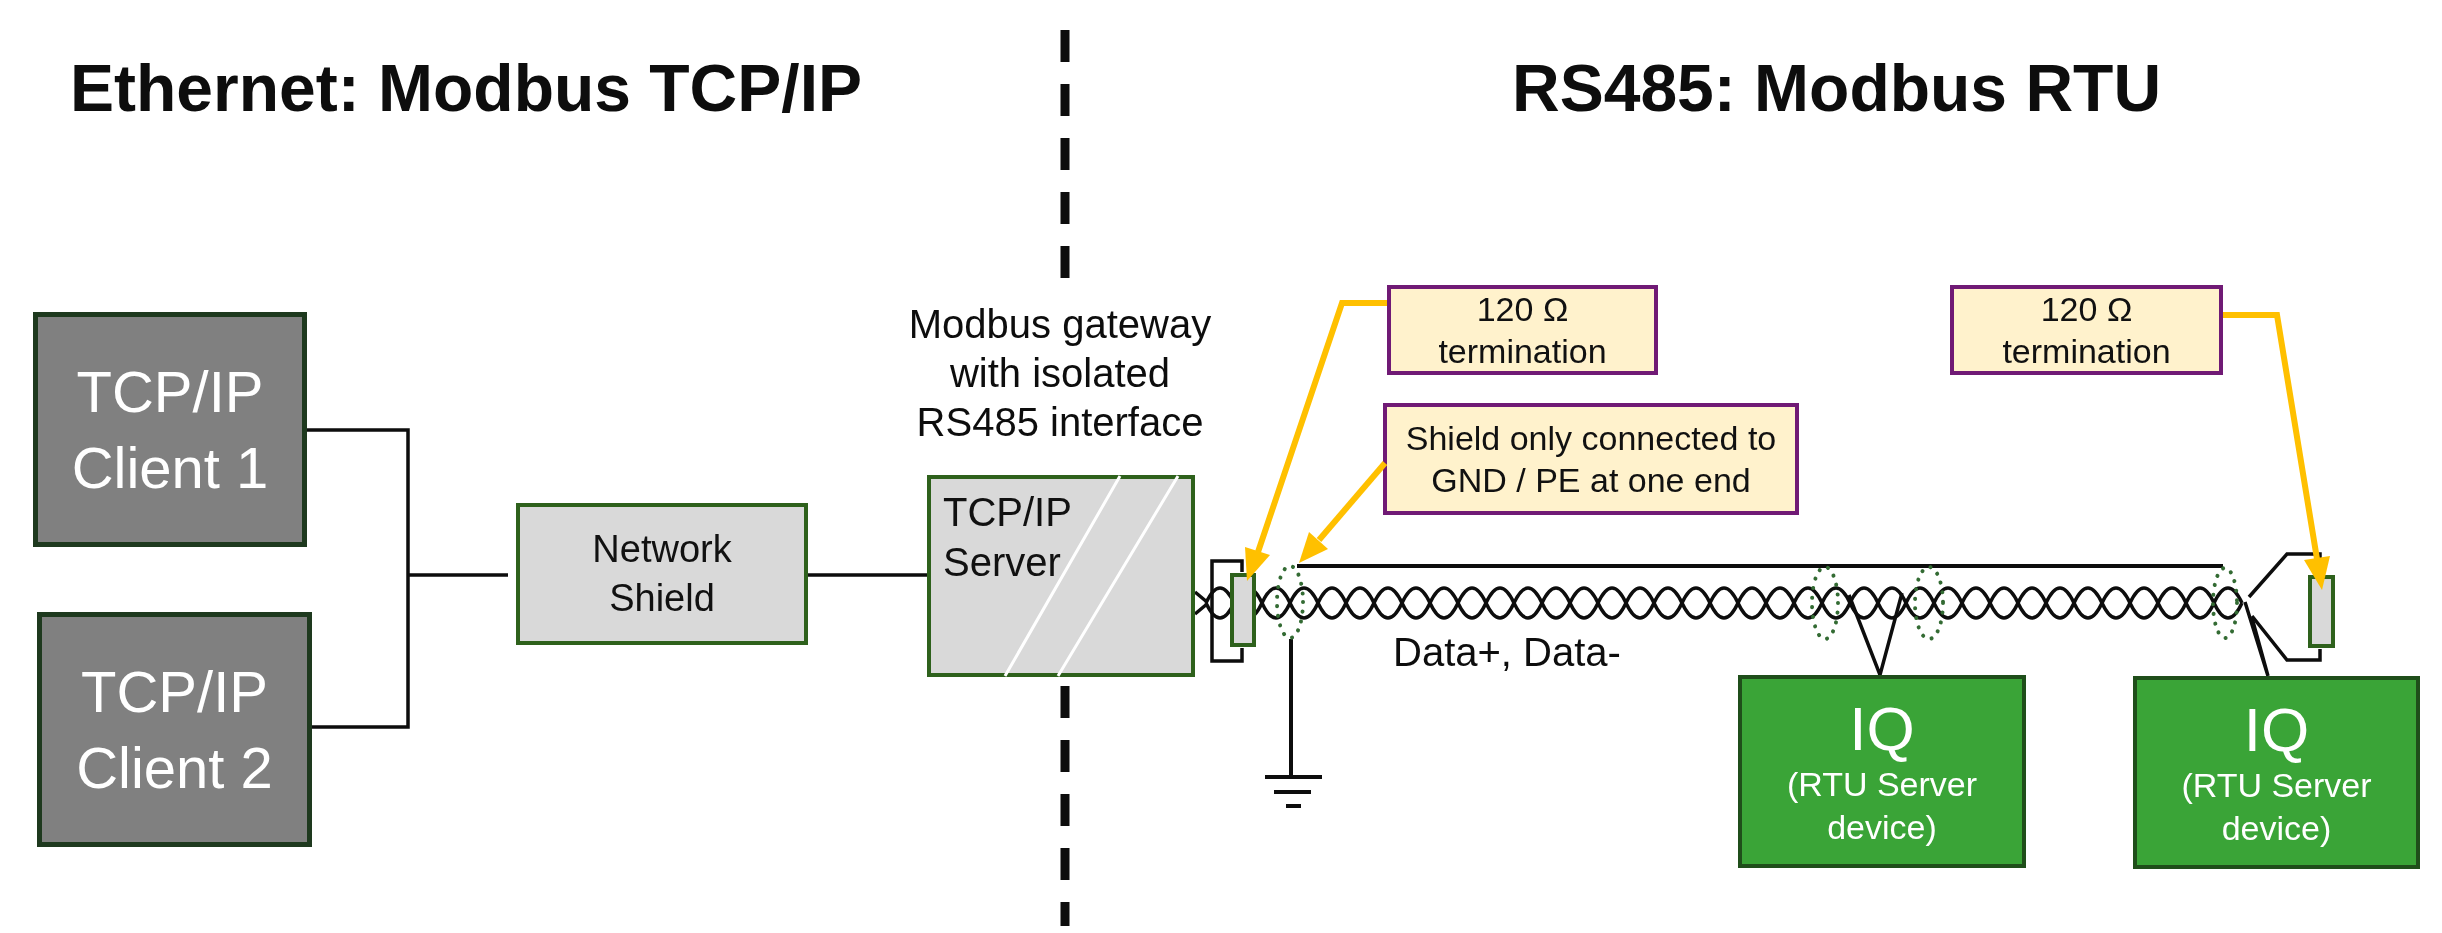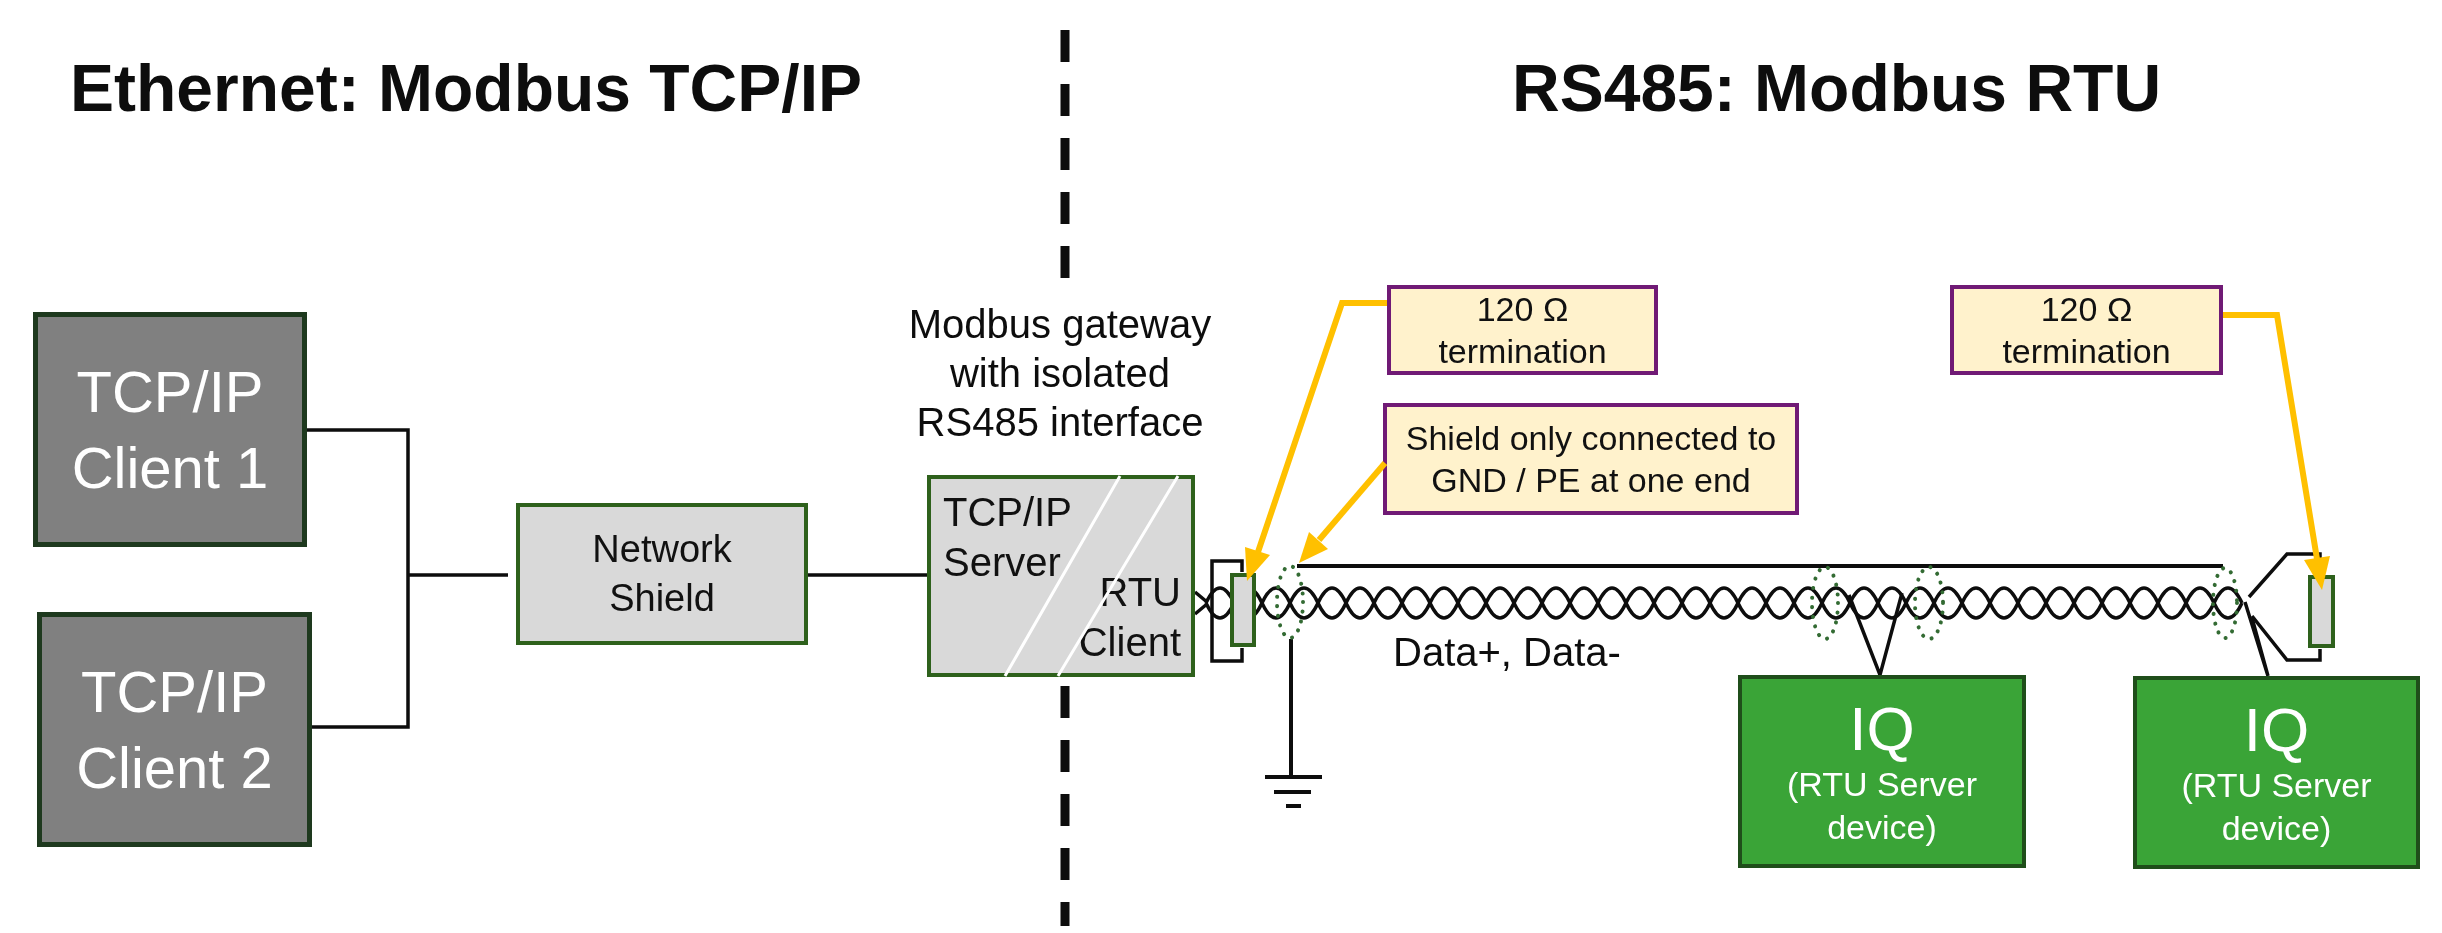--- a/index.html
+++ b/index.html
@@ -75,24 +75,20 @@
     <div>Modbus gateway</div>
     <div>with isolated</div>
     <div>RS485 interface</div>
   </div>
 
   <div class="abs panel" id="gateway" style="left:927px;top:475px;width:268px;height:202px;">
     <div class="gw-text" style="left:12px;top:8px;">
       <div>TCP/IP</div>
       <div>Server</div>
     </div>
-    <div class="gw-text" style="right:10px;bottom:6px;text-align:right;">
-      <div>RTU</div>
-      <div>Client</div>
-    </div>
   </div>
 
   <div class="abs resistor" style="left:1230px;top:573px;width:26px;height:74px;"></div>
   <div class="abs resistor" style="left:2308px;top:575px;width:27px;height:73px;"></div>
 
   <div class="abs box callout" style="left:1387px;top:285px;width:271px;height:90px;">
     <div>120 Ω</div>
     <div>termination</div>
   </div>
   <div class="abs box callout" style="left:1383px;top:403px;width:416px;height:112px;">

